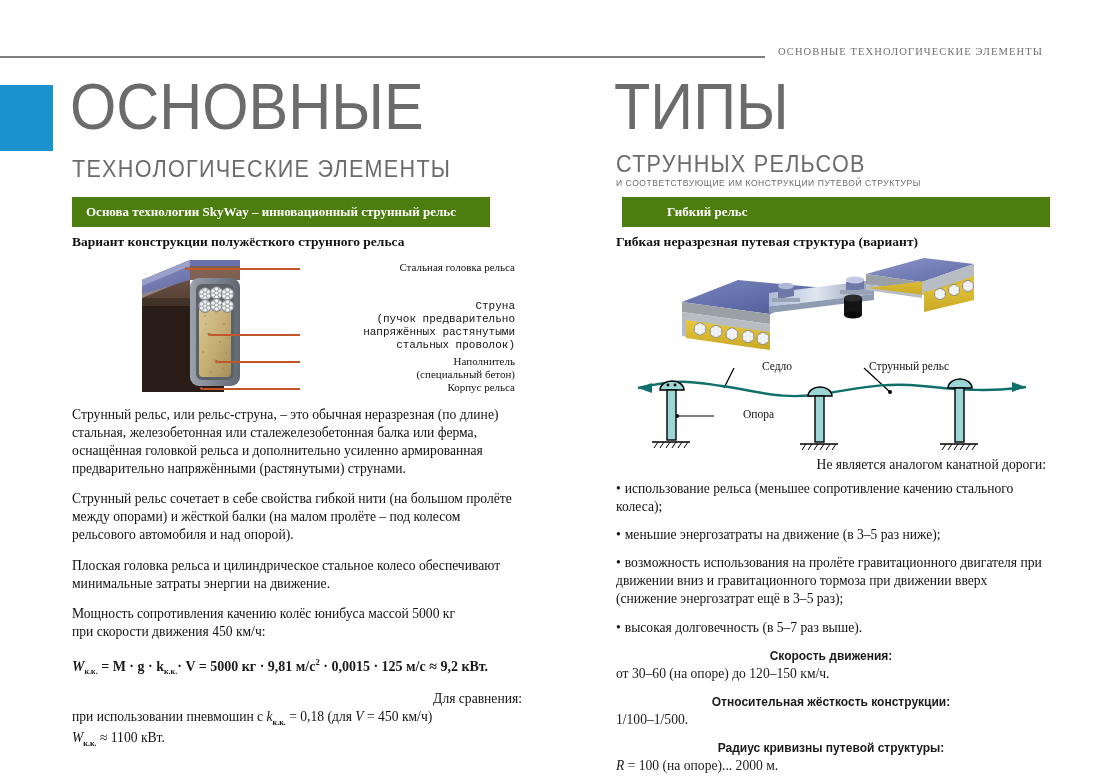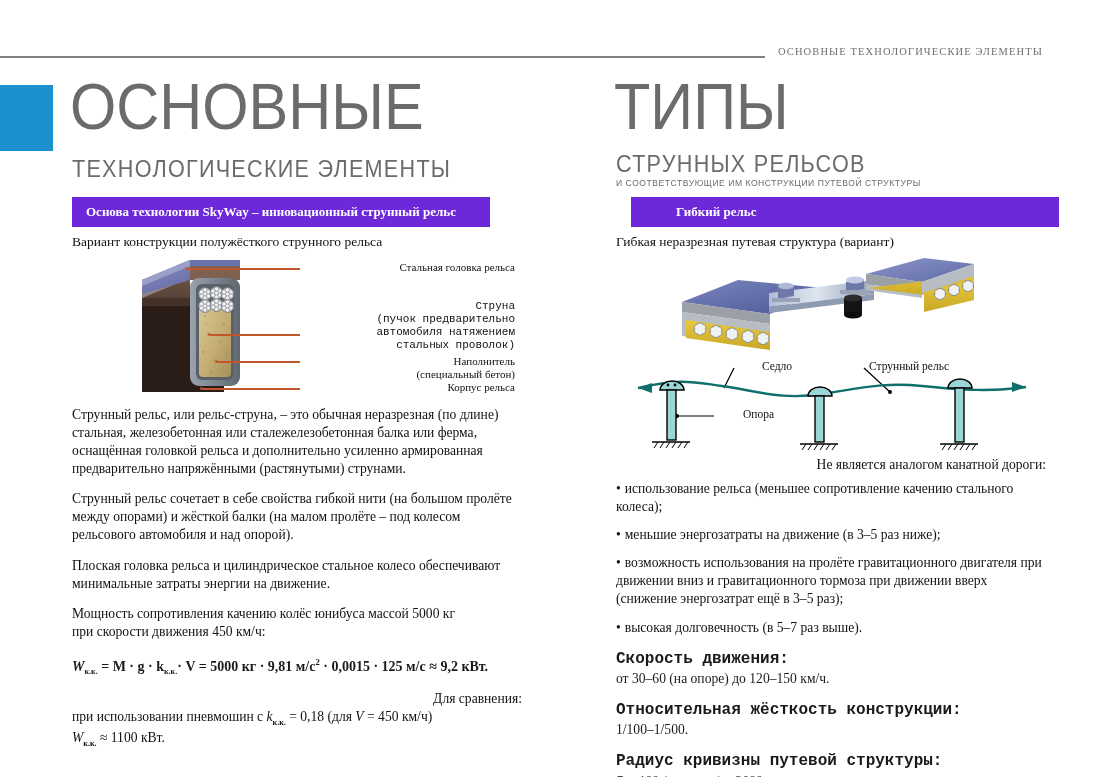--- a/index.html
+++ b/index.html
@@ -51,31 +51,31 @@
     color:#6b6b6b;
     letter-spacing:1.4px;
     white-space:nowrap;
     transform:scaleX(0.9);transform-origin:left center;
   }
   .subtitle.l1{font-size:24px;}
   .subtitle.l2{font-size:9.5px;letter-spacing:0.6px;}
 
   
   .barlabel{
-    background:#6d28d9;color:#ffffff;
+    background:#4d7c0f;color:#ffffff;
     font-family:"Liberation Serif", serif;
     font-weight:700;font-size:13px;
     padding:7px 14px;
     box-sizing:border-box;
   }
 
   
   h3.figcap{
     font-family:"Liberation Serif", serif;
-    font-weight:400;font-size:13.5px;margin:0;
+    font-weight:700;font-size:13.5px;margin:0;
     color:#111;
   }
   p.body{
     font-family:"Liberation Serif", serif;
     font-size:13.6px;line-height:1.33;margin:0 0 12px 0;color:#111;
   }
   p.body.tight{margin-bottom:0;}
   .bold{font-weight:400;text-align:right;}
   .ital{font-style:italic;}
   .formula{
@@ -87,21 +87,21 @@
   sup.sm{font-size:8.5px;}
 
   ul.bullets{list-style:none;margin:6px 0 0 0;padding:0;}
   ul.bullets li{
     font-family:"Liberation Serif", serif;
     font-size:13.6px;line-height:1.33;margin-bottom:10px;color:#111;
   }
   ul.bullets li .dot{margin-right:4px;}
 
   .spec-block{margin-top:6px;}
-  .spec-block .t{font-weight:700;font-family:Liberation Mono, monospace;font-size:16px;line-height:1.33;}
+  .spec-block .t{font-weight:700;font-family:Liberation Sans, sans-serif;font-size:12px;line-height:1.33;text-align:center;}
   .spec-block .v{font-family:"Liberation Serif",serif;font-size:13.6px;line-height:1.33;}
 
   
   .callout-lbl{
     position:absolute;
     font-family:"Liberation Serif", serif;
     font-size:11px;line-height:1.18;
     color:#111;text-align:right;white-space:nowrap;
   }
   .callout-line{position:absolute;height:1.6px;background:#c0562a;}
@@ -265,21 +265,21 @@
     <div class="callout-line" style="left:118px;top:268px;width:112px;"></div>
     <div class="callout-lbl" style="left:0px;top:261px;width:445px;">
       <span>Стальная головка рельса</span>
     </div>
 
     <div class="callout-dot" style="left:138px;top:333px;"></div>
     <div class="callout-line" style="left:141px;top:334px;width:89px;"></div>
     <div class="callout-lbl" style="left:0px;top:300px;width:445px;font-family:Liberation Mono, monospace;">
       <div>Струна</div>
       <div>(пучок предварительно</div>
-      <div>автомобиля натяжением</div>
+      <div>напряжённых растянутыми</div>
       <div>стальных проволок)</div>
     </div>
 
     <div class="callout-dot" style="left:145px;top:360px;"></div>
     <div class="callout-line" style="left:148px;top:361px;width:82px;"></div>
     <div class="callout-lbl" style="left:0px;top:355px;width:445px;">
       <div>Наполнитель</div>
       <div>(специальный бетон)</div>
     </div>
 
@@ -317,21 +317,21 @@
     <div style="position:absolute;left:0px;top:78px;">
       <div class="bigtitle main">ТИПЫ</div>
     </div>
     <div style="position:absolute;left:2px;top:150px;">
       <div class="subtitle l1">СТРУННЫХ РЕЛЬСОВ</div>
     </div>
     <div style="position:absolute;left:2px;top:177px;">
       <div class="subtitle l2">И СООТВЕТСТВУЮЩИЕ ИМ КОНСТРУКЦИИ ПУТЕВОЙ СТРУКТУРЫ</div>
     </div>
 
-    <div class="barlabel" style="position:absolute;left:17px;top:197px;width:428px;padding-left:45px;">Гибкий рельс</div>
+    <div class="barlabel" style="position:absolute;left:8px;top:197px;width:428px;padding-left:45px;">Гибкий рельс</div>
 
     <h3 class="figcap" style="position:absolute;left:2px;top:234px;">Гибкая неразрезная путевая структура (вариант)</h3>
 
     <div class="diag" style="left:60px;top:258px;width:300px;height:108px;">
       <svg width="300" height="108" viewBox="0 0 300 108">
         <defs>
           <linearGradient id="slabTop" x1="0" y1="0" x2="1" y2="1">
             <stop offset="0%" stop-color="#7a85bd"></stop>
             <stop offset="60%" stop-color="#5e6aa6"></stop>
             <stop offset="100%" stop-color="#4d5790"></stop>

